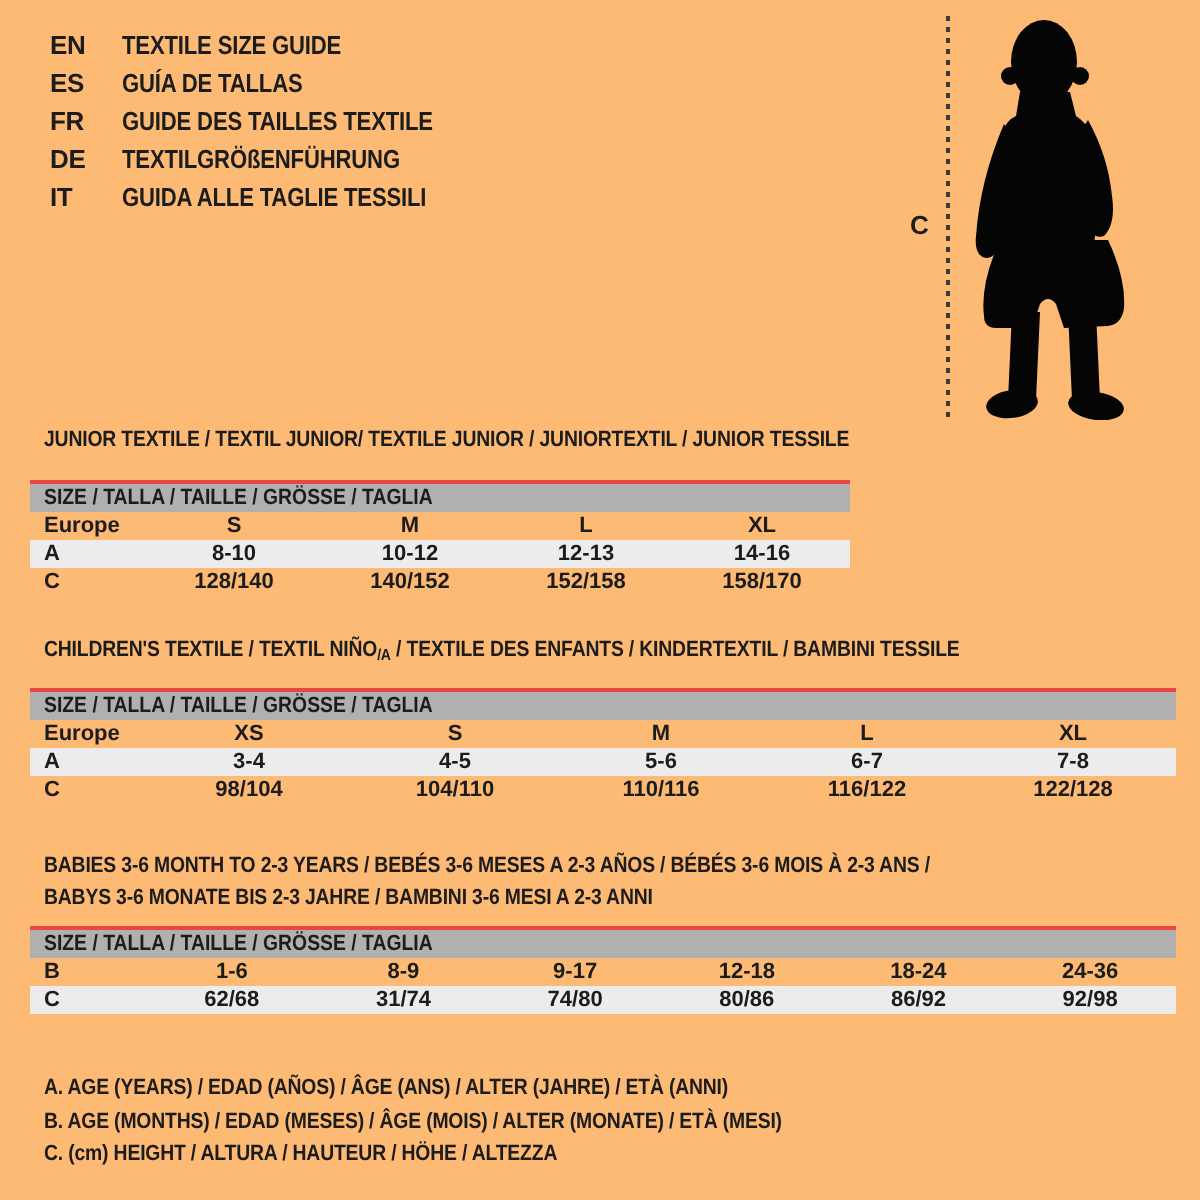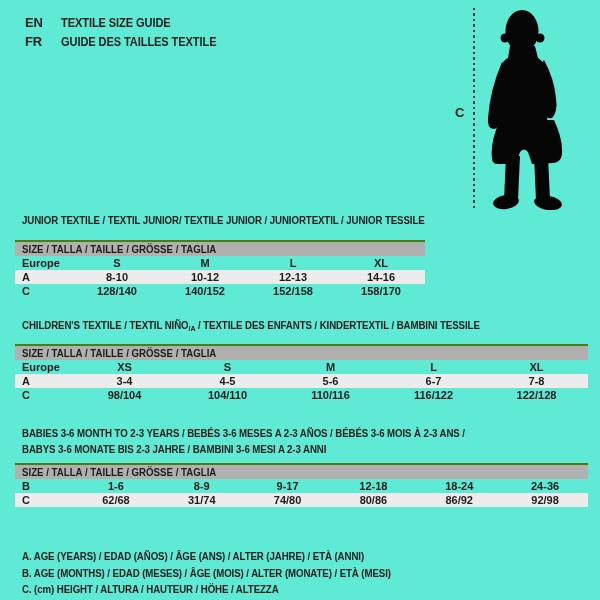--- a/index.html
+++ b/index.html
@@ -1,17 +1,17 @@
 <!DOCTYPE html>
 <html><head>
 <meta charset="utf-8">
 <style>
   html, body { margin: 0; padding: 0; background: #fff; }
   .canvas {
-    position: relative; width: 600px; height: 600px; background: #5eead4;
+    position: relative; width: 600px; height: 600px; background: #fdba74;
     font-family: "Liberation Sans", "DejaVu Sans", sans-serif; color: #1c1c1c;
     overflow: hidden;
   }
 
   
   .lang-block { position: absolute; left: 25px; top: 13px; }
   .lang-row { height: 19px; display: flex; align-items: center; }
   .lang-code { width: 36px; font-weight: bold; font-size: 13px; letter-spacing: -0.2px; }
   .lang-title {
     font-weight: bold; font-size: 13px; white-space: nowrap;
@@ -34,56 +34,68 @@
     letter-spacing: -0.1px; line-height: 12px;
   }
   #junior-title { top: 214px; }
   #children-title { top: 319px; }
   #babies-title { top: 425px; line-height: 16px; }
   .section-title sub { font-size: 8px; vertical-align: -2px; }
 
   
   .size-table {
     position: absolute; left: 15px; border-collapse: collapse; table-layout: fixed;
-    border-top: 2px solid #4d7c0f;
+    border-top: 2px solid #ef4444;
   }
   #table-junior { top: 240px; width: 410px; }
   #table-children { top: 344px; width: 573px; }
   #table-babies { top: 463px; width: 573px; }
   .size-table td {
     font-size: 11px; font-weight: bold; text-align: center; padding: 0;
     color: #1c1c1c; line-height: 1; overflow: hidden;
   }
   .size-table tr { height: 14px; }
   .size-table tr.band { height: 15px; }
   .size-table tr.band td { background: #b0b0b0; text-align: left; padding-left: 7px; }
   .size-table td.rowlabel { text-align: left; padding-left: 7px; }
   .size-table tr.shade td { background: #ececec; }
   .squeeze { display: inline-block; transform: scaleX(0.88); transform-origin: 0 50%; white-space: nowrap; }
 
   
-  .footnotes { position: absolute; left: 22px; top: 536px; margin-top: 12px; }
+  .footnotes { position: absolute; left: 22px; top: 536px; }
   .footnote {
     font-size: 11px; font-weight: bold; line-height: 16.5px; white-space: nowrap;
     transform: scaleX(0.88); transform-origin: 0 50%; letter-spacing: -0.1px;
   }
 </style>
 </head>
 <body>
 
 <div class="canvas">
 
   <div class="lang-block">
     <div class="lang-row">
       <span class="lang-code">EN</span>
       <span class="lang-title">TEXTILE SIZE GUIDE</span>
     </div>
     <div class="lang-row">
+      <span class="lang-code">ES</span>
+      <span class="lang-title">GUÍA DE TALLAS</span>
+    </div>
+    <div class="lang-row">
       <span class="lang-code">FR</span>
       <span class="lang-title">GUIDE DES TAILLES TEXTILE</span>
+    </div>
+    <div class="lang-row">
+      <span class="lang-code">DE</span>
+      <span class="lang-title">TEXTILGRÖßENFÜHRUNG</span>
+    </div>
+    <div class="lang-row">
+      <span class="lang-code">IT</span>
+      <span class="lang-title">GUIDA ALLE TAGLIE TESSILI</span>
     </div>
   </div>
 
   <div class="measure-line"></div>
   <span class="measure-label">C</span>
   <svg class="baby-svg" width="92" height="204" viewBox="0 0 92 204" fill="#050505" xmlns="http://www.w3.org/2000/svg">
     <ellipse cx="40" cy="25" rx="16.5" ry="21"></ellipse>
     <circle cx="23" cy="32" r="4.5"></circle>
     <circle cx="58" cy="32" r="4.5"></circle>
     <path d="M28,40 L53,40 L56,52 Q66,58 67,78 Q68,100 64,122 L18,122 Q14,100 16,76 Q17,56 26,52 Z"></path>

